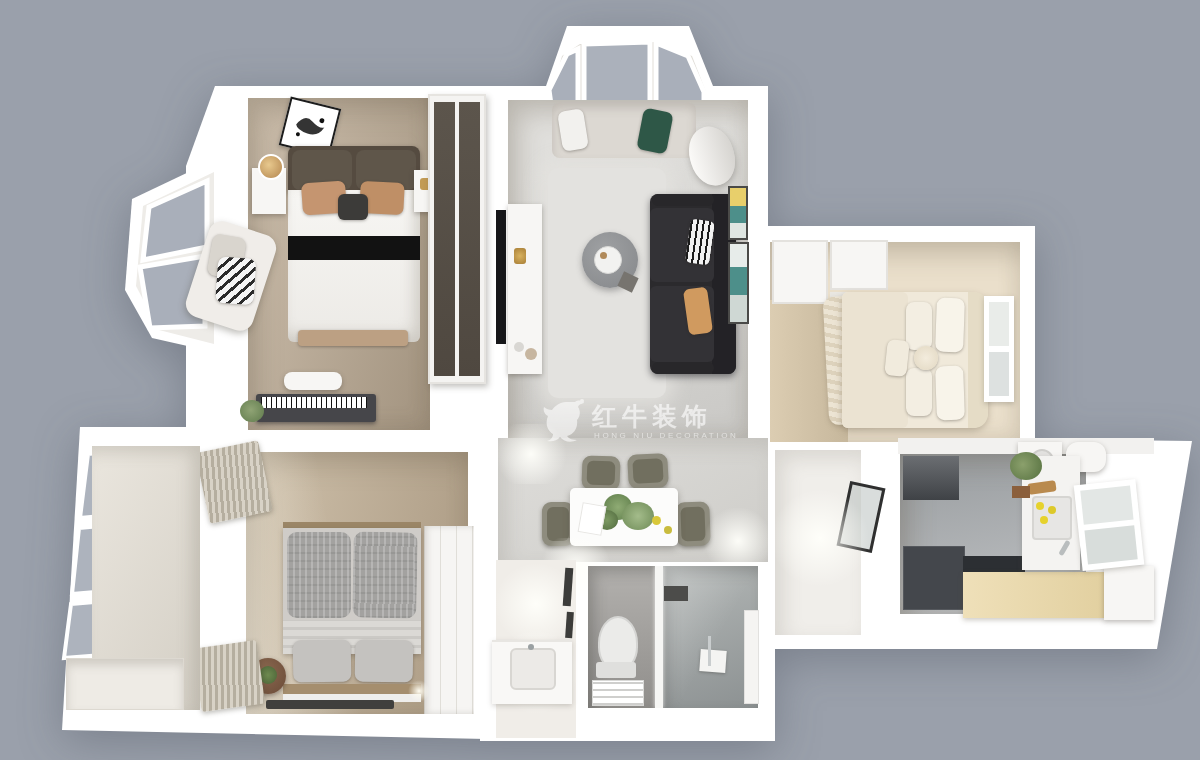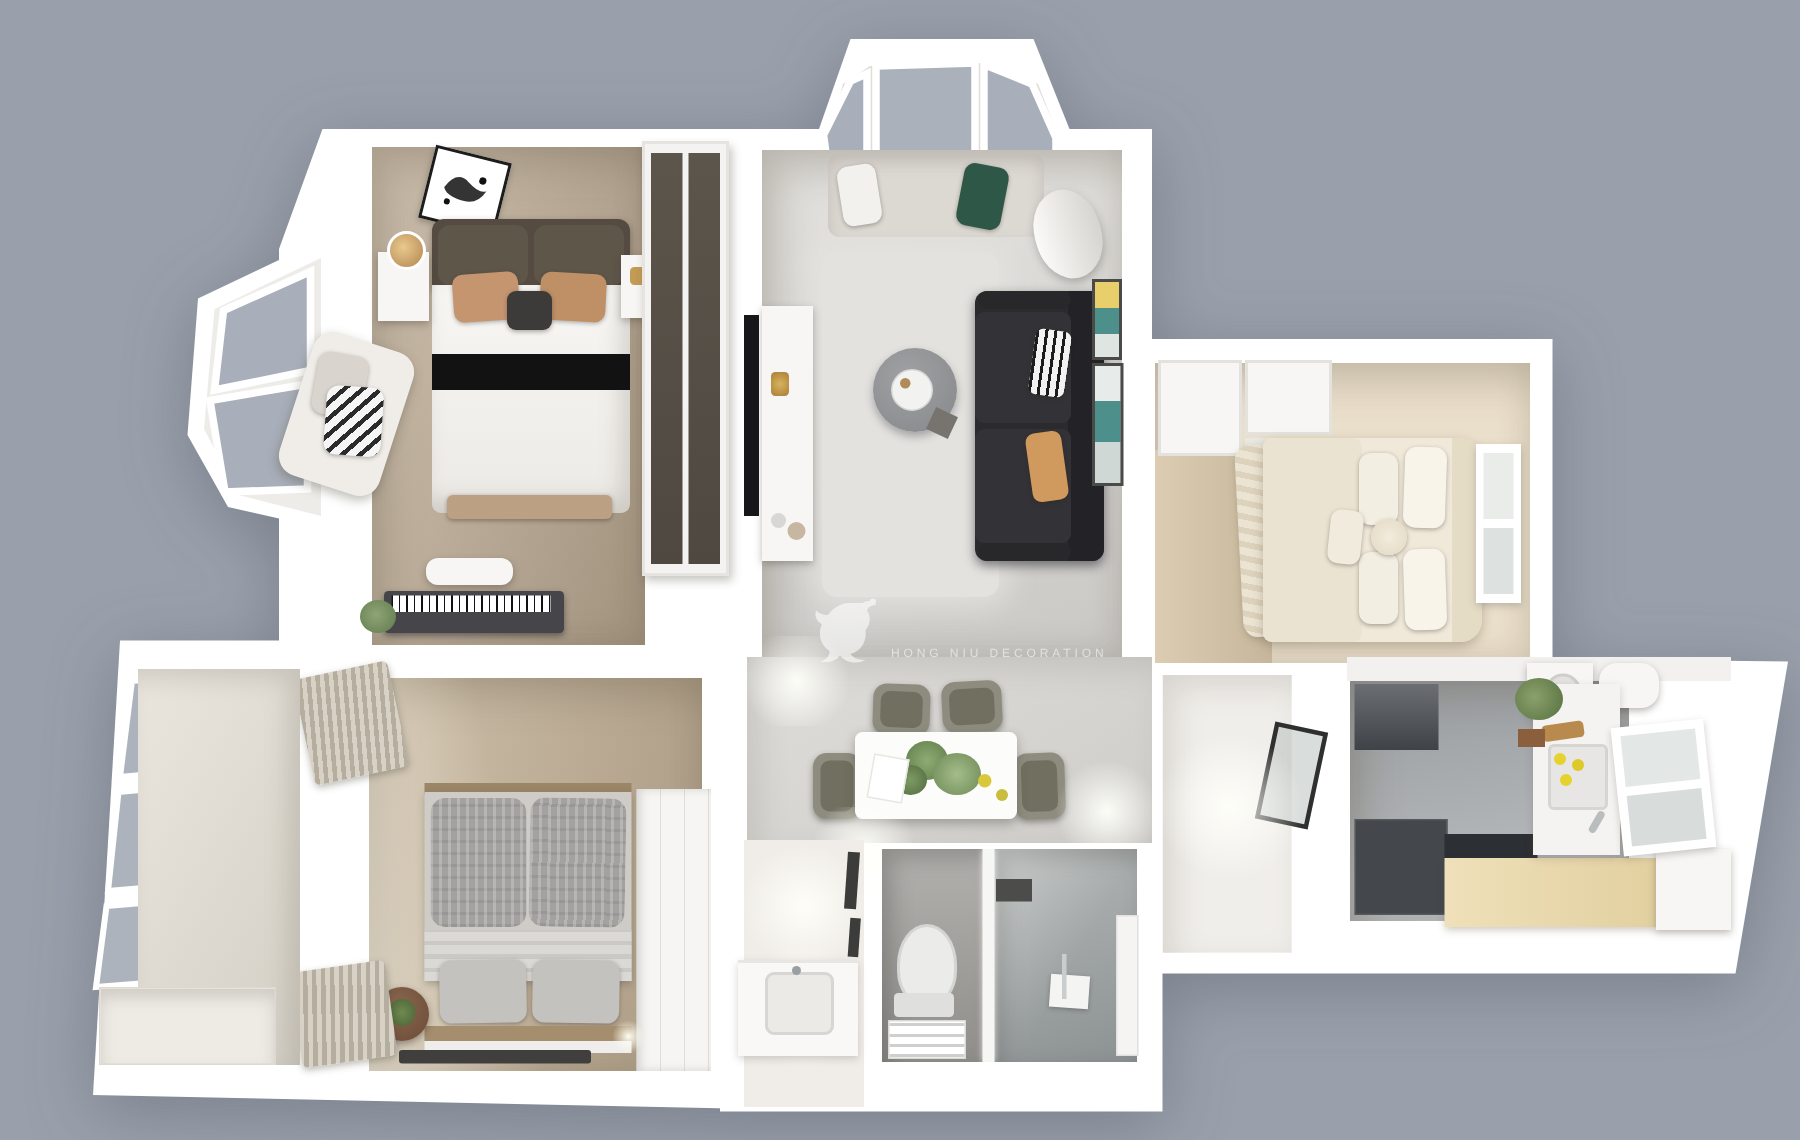--- a/index.html
+++ b/index.html
@@ -255,16 +255,17 @@
   <div class="abs" style="left:408px;top:680px;width:22px;height:22px;border-radius:50%;background:radial-gradient(circle,#fffdf2,rgba(255,253,242,0) 70%);"></div>
 
   <div class="abs" style="left:92px;top:446px;width:108px;height:264px;background:linear-gradient(120deg,#eae6de,#d4cfc5);box-shadow:inset -8px 6px 16px rgba(110,104,92,.22);"></div>
   <div class="abs" style="left:66px;top:658px;width:116px;height:50px;background:#eeebe5;border:1px solid #ddd9d1;box-shadow:inset 0 6px 10px rgba(120,112,98,.25);"></div>
 
   <div class="wm">
     <svg width="46" height="48" viewBox="0 0 46 48" style="opacity:.6;">
       <path d="M33 4c3-2 7-2 9 1-3 1-5 1-6 4 3 4 2 10-1 13 1 8-3 14-10 16 2 3 6 4 10 4-6 3-13 2-17-3-3 4-8 5-13 4 4-1 6-4 6-7C5 32 3 25 6 18 2 16 1 12 2 9c2 2 5 3 8 3 3-4 8-8 14-8h9z" fill="#ffffff"></path>
       <circle cx="40" cy="3" r="2" fill="#ffffff"></circle>
     </svg>
+    <div class="wm-cn">红牛装饰</div>
     <div class="wm-en">HONG NIU DECORATION</div>
   </div>
 
 </div>
 
 </body></html>

